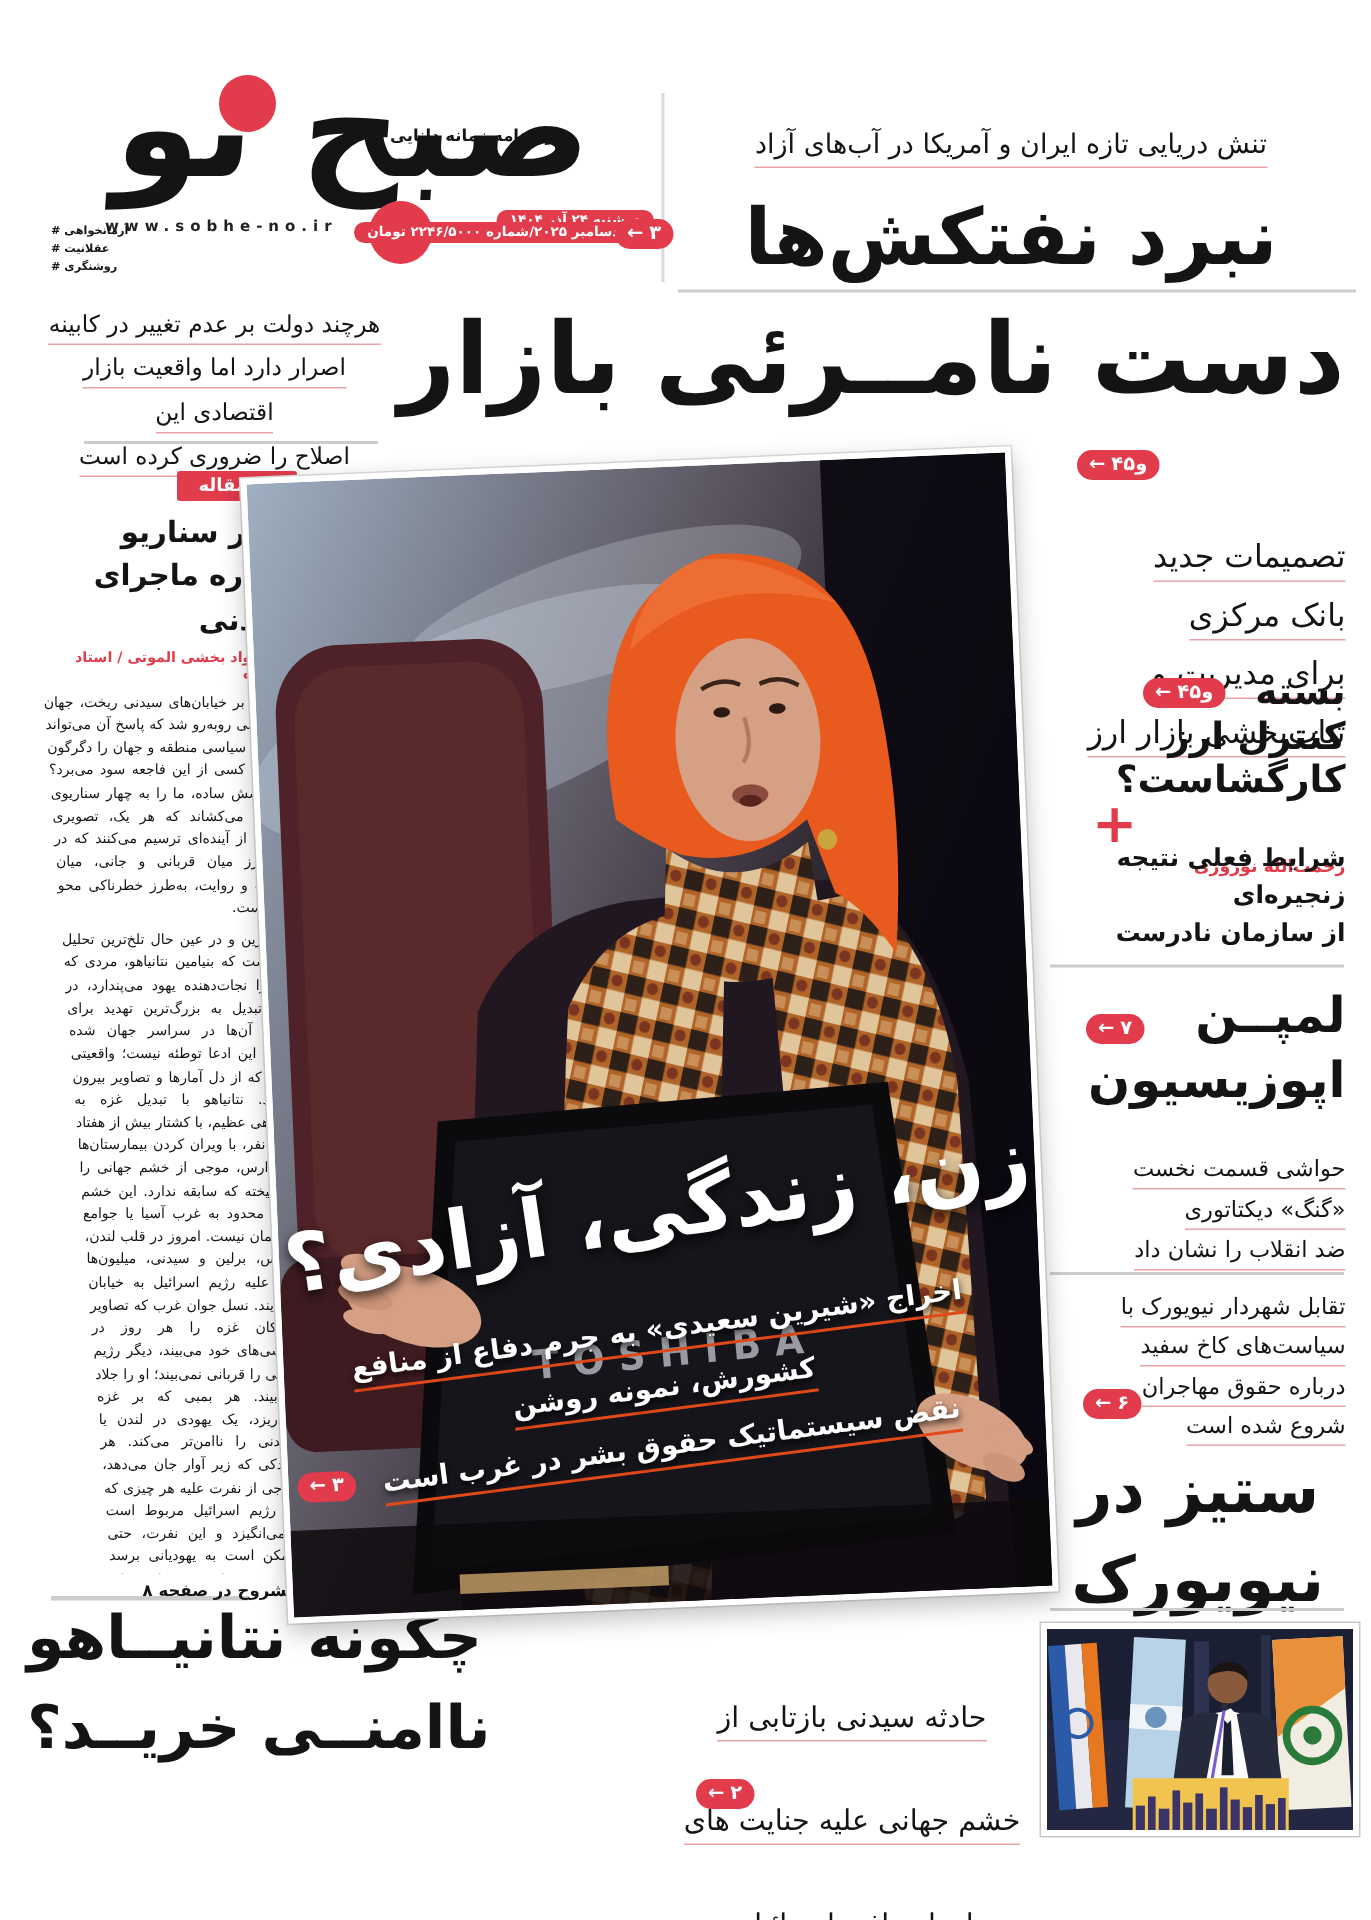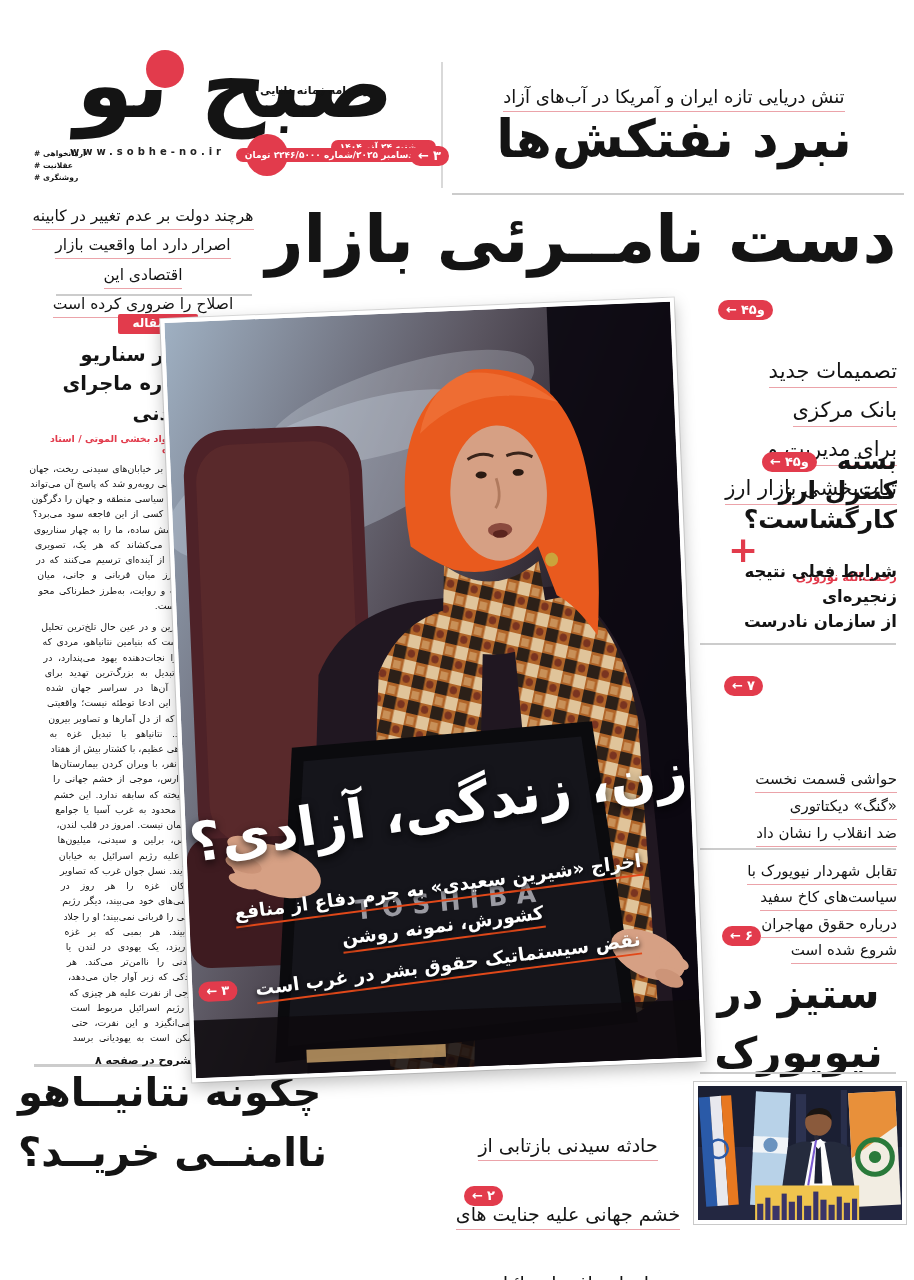--- a/index.html
+++ b/index.html
@@ -40,21 +40,21 @@
   #logo-tags{position:absolute;left:6px;top:126px;direction:ltr;font-size:7.5px;font-weight:bold;
     line-height:1.6;z-index:4;}
   .date-pill{position:absolute;right:6px;background:var(--red);color:#fff;border-radius:9px;
     padding:2px 9px;font-size:9px;font-weight:bold;white-space:nowrap;z-index:5;}
   #date-pill1{top:118px;}
   #date-pill2{top:126px;}
 
   
   #top-story{left:450px;top:58px;width:448px;text-align:center;}
   #top-kicker{font-size:18px;margin-top:28px;}
-  #top-head{font-size:52px;font-weight:900;margin-top:0;line-height:1.25;}
+  #top-head{font-size:52px;font-weight:900;margin-top:20px;line-height:1.25;}
   #b-top{left:410px;top:146px;}
   #div-top{left:441px;top:62px;height:126px;}
   #r-top{left:452px;top:193px;width:452px;}
 
   
   #lead-head{left:252px;top:192px;width:658px;text-align:center;
     font-size:66px;font-weight:900;line-height:1.45;}
   #b-lead{left:718px;top:300px;}
   #lede{left:28px;top:202px;width:230px;text-align:center;font-size:15.5px;}
   #lede .kline{line-height:1.9;}
@@ -264,20 +264,24 @@
     <span>۴و۵</span>
   </span>
   <div id="rr-plus" class="abs rr">+</div>
   <div id="rr-name" class="abs rr">رحمت‌الله نوروزی</div>
   <div id="rr-bold1" class="abs rr">
     <div>شرایط فعلی نتیجه زنجیره‌ای</div>
     <div>از سازمان نادرست</div>
   </div>
   <div id="r-rr1" class="rule"></div>
 
+  <div id="rr-head2" class="abs rr">
+    <div>لمپــن</div>
+    <div>اپوزیسیون</div>
+  </div>
   <span class="badge" id="b-rr7">
     <span class="ar">←</span>
     <span>۷</span>
   </span>
   <div id="rr-sub2" class="abs rr">
     <div class="kline"><span class="u">حواشی قسمت نخست</span></div>
     <div class="kline"><span class="u">«گنگ» دیکتاتوری</span></div>
     <div class="kline"><span class="u">ضد انقلاب را نشان داد</span></div>
   </div>
   <div id="r-rr2" class="rule"></div>

